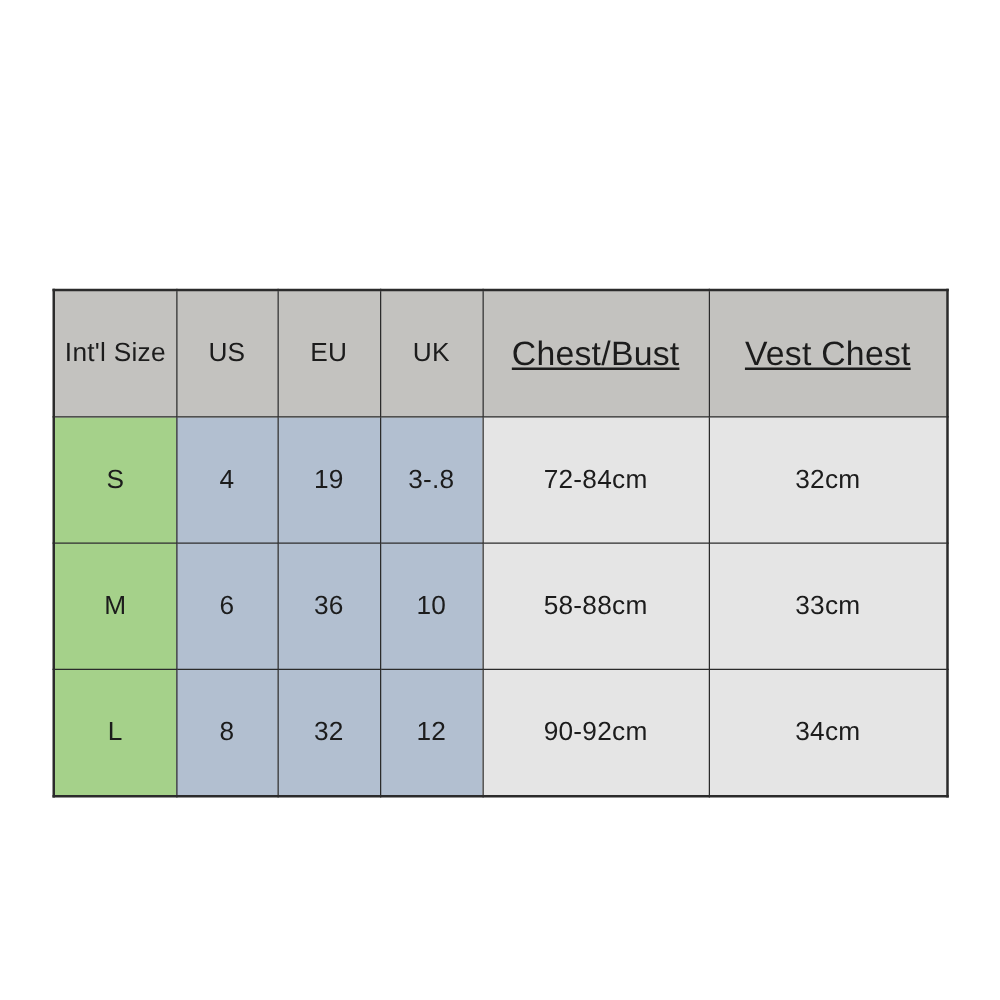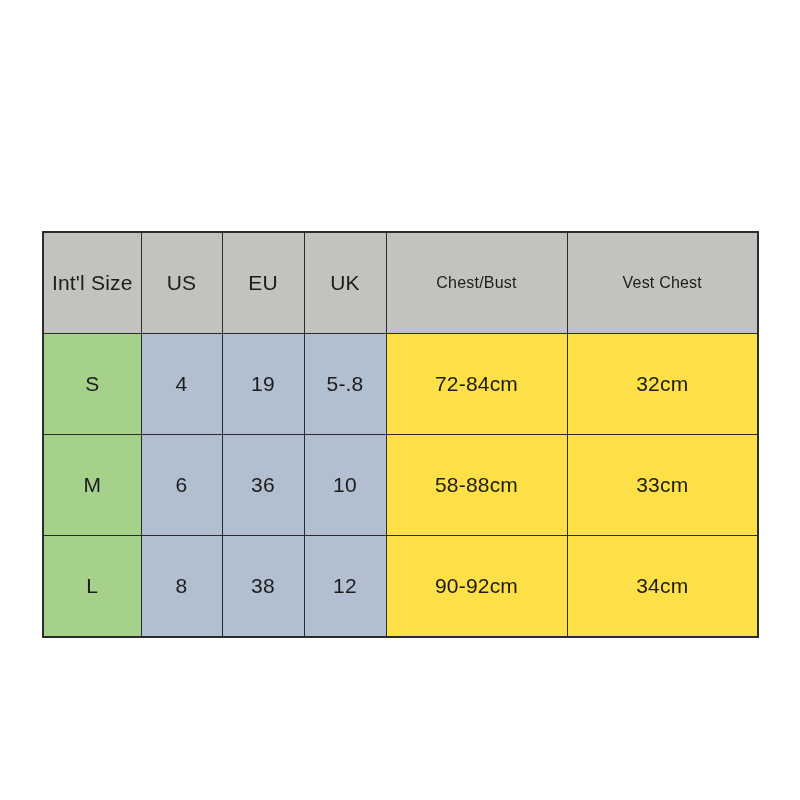--- a/index.html
+++ b/index.html
@@ -54,37 +54,38 @@
   .col-chest  { width: 181px; }
   .col-vest   { width: 191px; }
 
   
   .header-row th {
     height: 100px;
     background: #c3c2bf;
     font-size: 21px;
   }
   .header-row th.h-measure {
-    font-size: 16px;
+    font-size: 27px;
+    text-decoration: underline;
   }
 
   
   .data-row td {
     height: 100px;
     font-size: 21px;
   }
 
   .cell-size {
     background: #a5d18a;
   }
   .cell-num {
     background: #b2bfd0;
   }
   .cell-measure {
-    background: #fde047;
+    background: #e5e5e5;
   }
 </style>
 </head>
 <body>
 
 <div id="canvas">
 
   <table id="size-chart">
     <colgroup>
       <col class="col-intl">
@@ -105,38 +106,38 @@
         <th class="h-measure">Vest Chest</th>
       </tr>
     </thead>
 
     <tbody>
 
       <tr class="data-row">
         <td class="cell-size">S</td>
         <td class="cell-num">4</td>
         <td class="cell-num">19</td>
-        <td class="cell-num">5-.8</td>
+        <td class="cell-num">3-.8</td>
         <td class="cell-measure">72-84cm</td>
         <td class="cell-measure">32cm</td>
       </tr>
 
       <tr class="data-row">
         <td class="cell-size">M</td>
         <td class="cell-num">6</td>
         <td class="cell-num">36</td>
         <td class="cell-num">10</td>
         <td class="cell-measure">58-88cm</td>
         <td class="cell-measure">33cm</td>
       </tr>
 
       <tr class="data-row">
         <td class="cell-size">L</td>
         <td class="cell-num">8</td>
-        <td class="cell-num">38</td>
+        <td class="cell-num">32</td>
         <td class="cell-num">12</td>
         <td class="cell-measure">90-92cm</td>
         <td class="cell-measure">34cm</td>
       </tr>
 
     </tbody>
   </table>
 
 </div>
 

